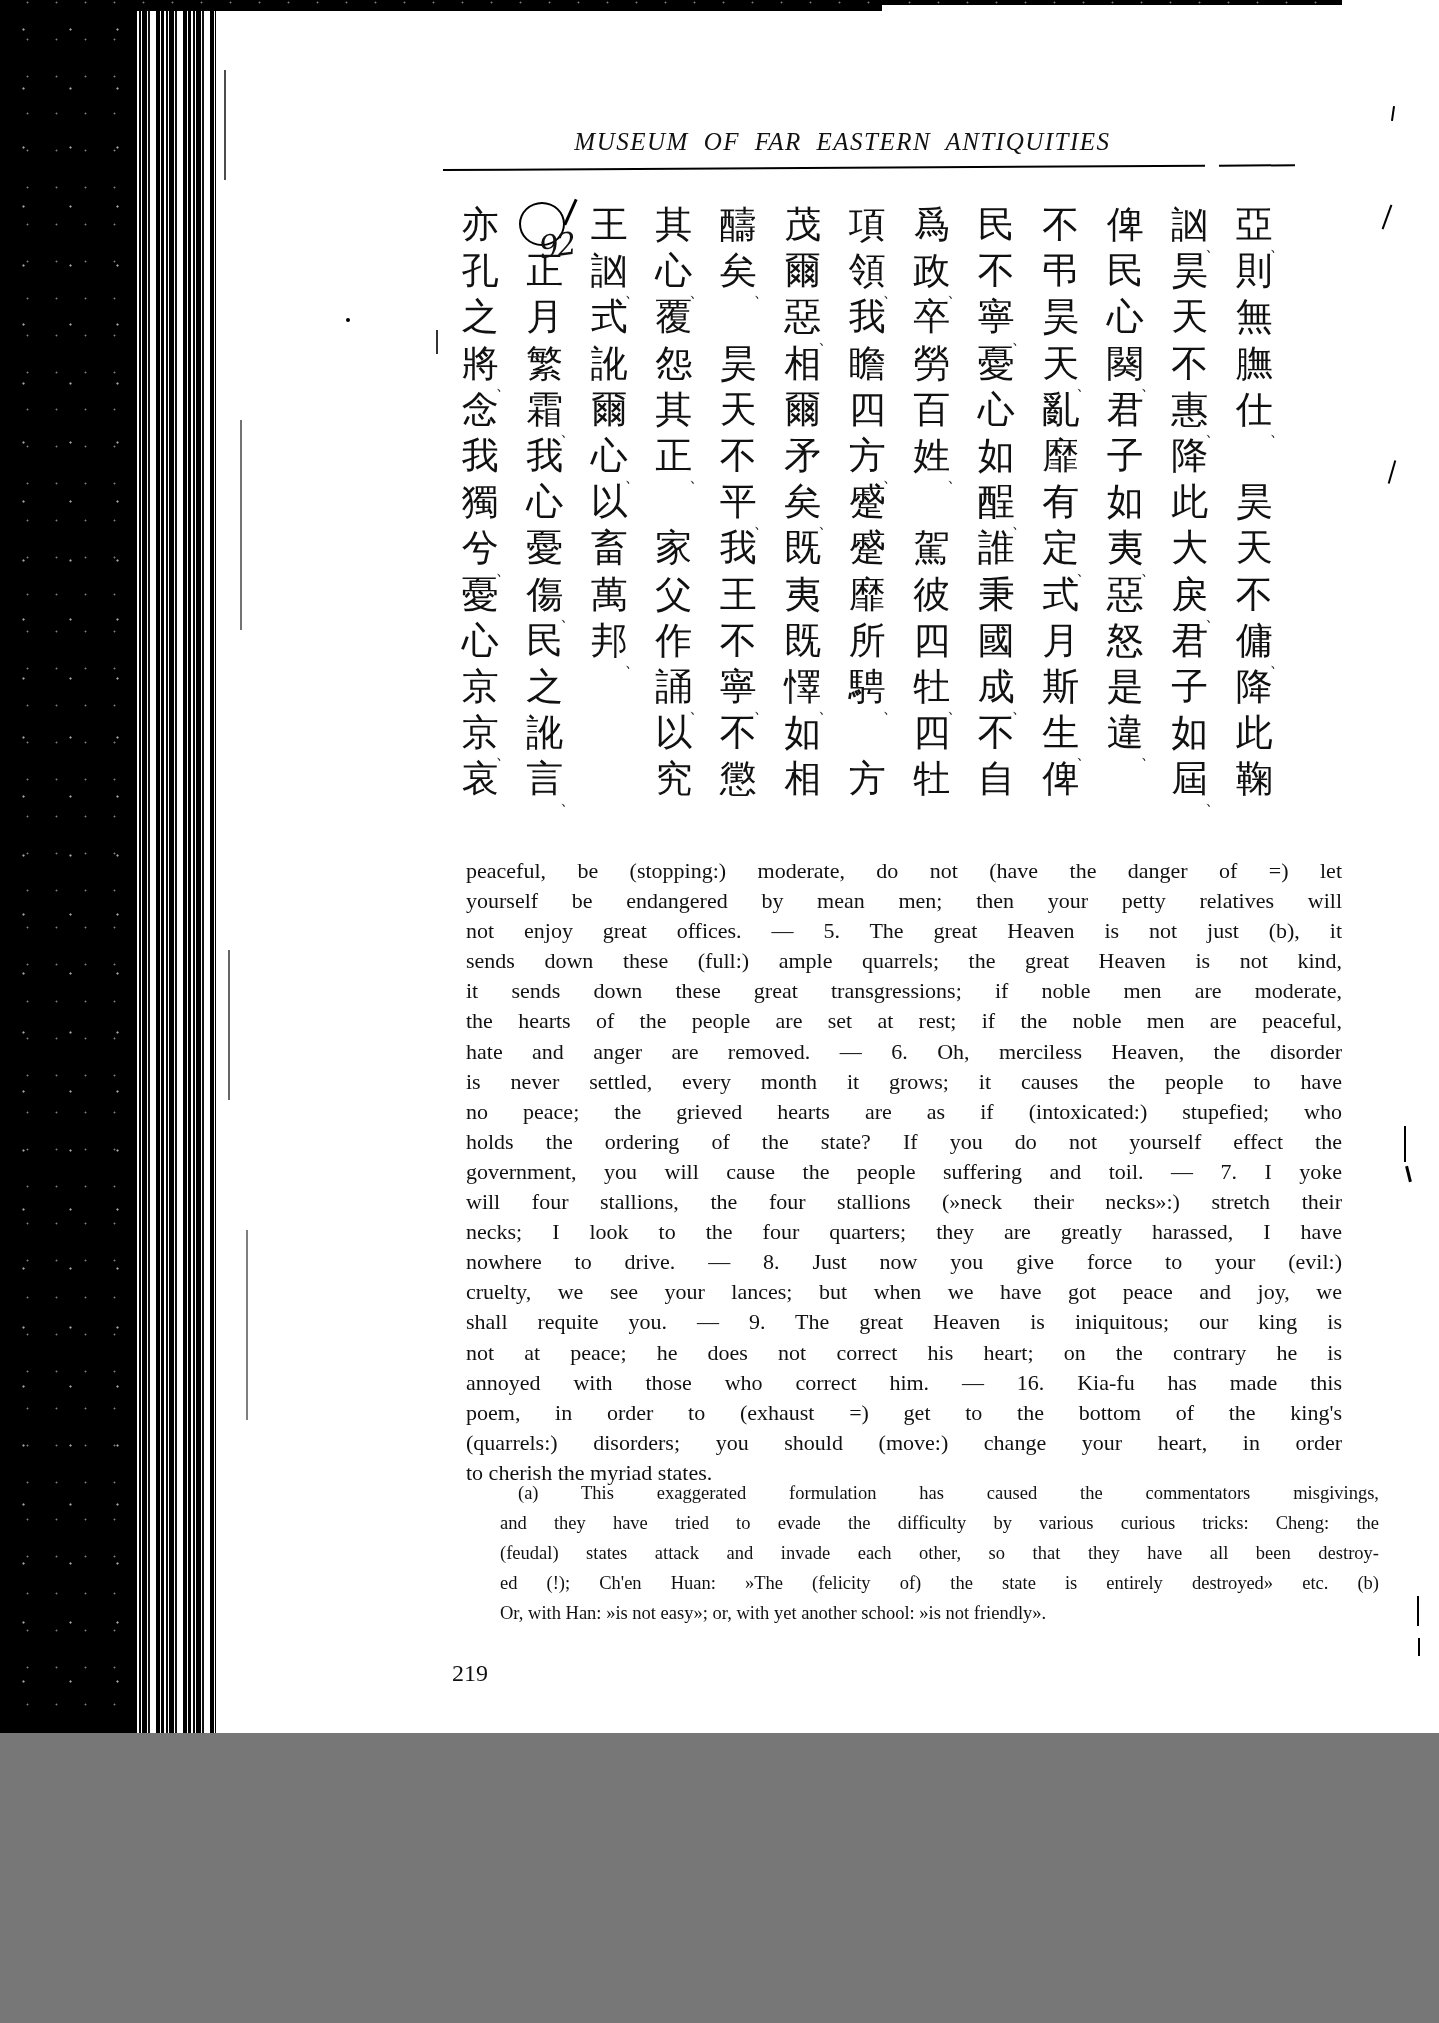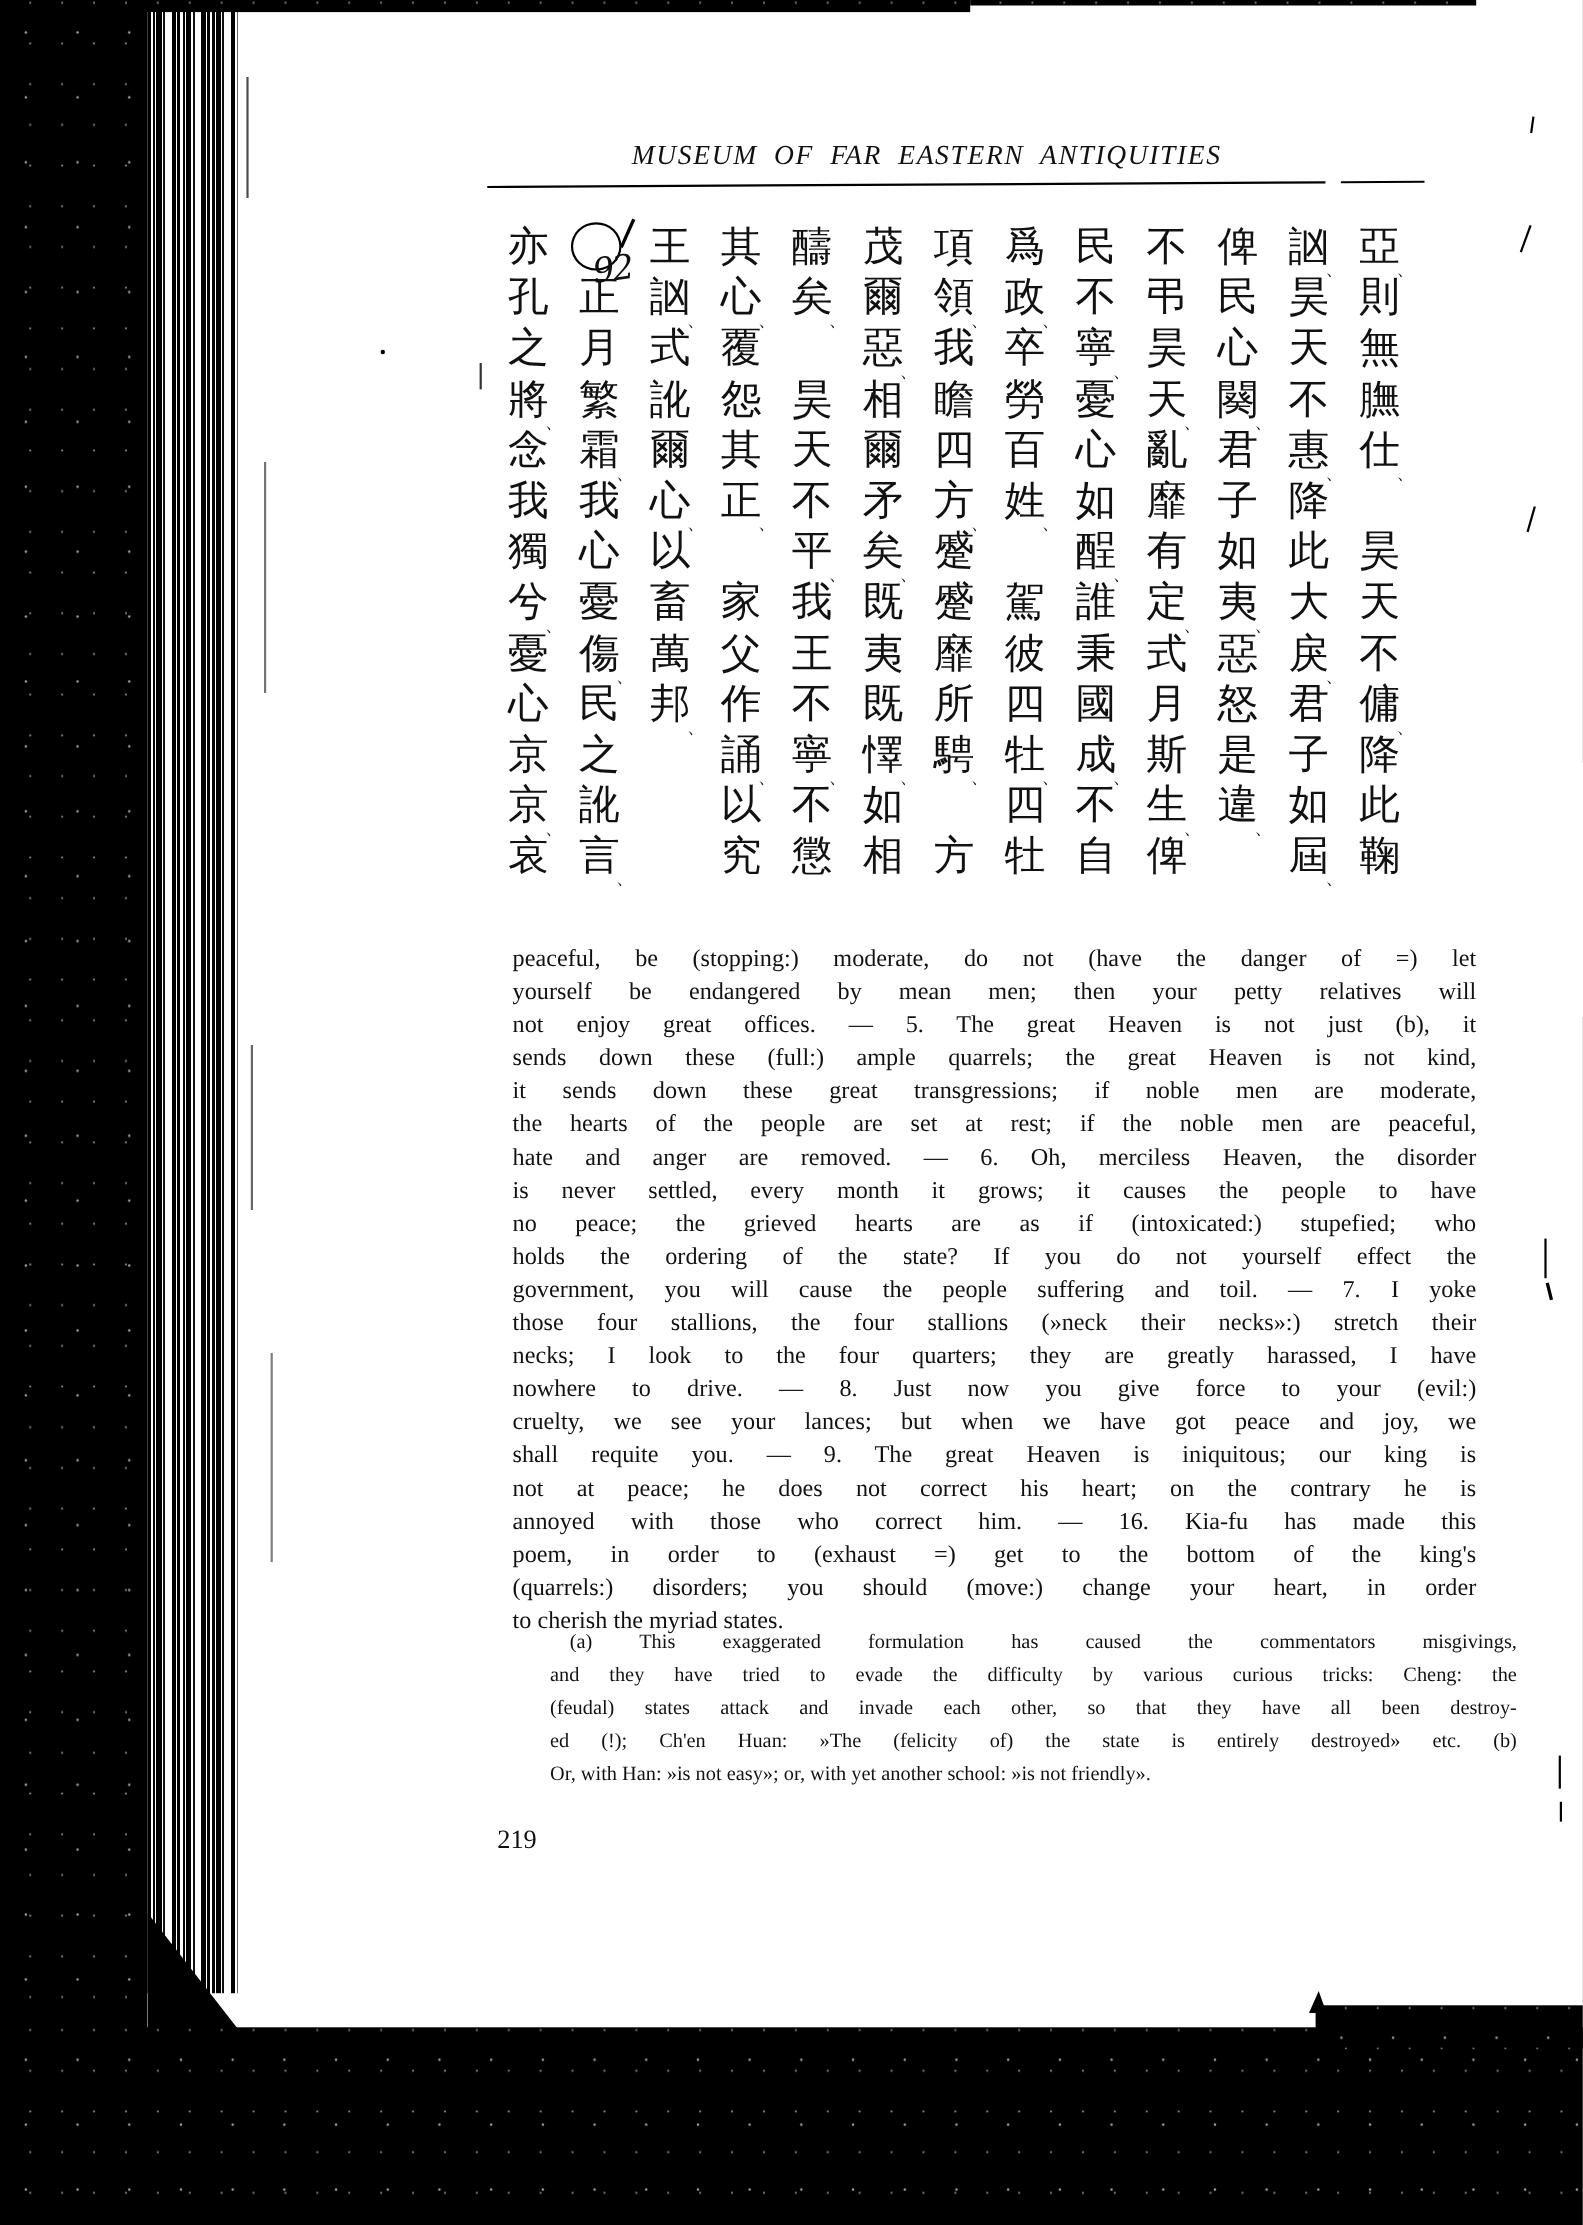--- a/index.html
+++ b/index.html
@@ -1,16 +1,16 @@
 <!DOCTYPE html>
 <html><head>
 <meta charset="utf-8">
 <style>
   html,body{margin:0;padding:0;background:#777;}
-  #page{position:relative;width:1439px;height:2023px;background:#ffffff;overflow:hidden;
+  #page{position:relative;width:1439px;height:1733px;background:#ffffff;overflow:hidden;
         font-family:"Liberation Serif",serif;color:#111;}
   .abs{position:absolute;}
   
   .black{background:#000;
     background-image:radial-gradient(circle,rgba(255,255,255,.65) .7px,transparent 1.5px),
                      radial-gradient(circle,rgba(255,255,255,.5) .6px,transparent 1.3px);
     background-size:47px 59px,29px 37px;background-position:0 0,13px 21px;}
   #band-left{left:0;top:0;width:134px;height:2023px;}
   #edge-streaks{left:134px;top:6px;width:82px;height:1806px;
     background:repeating-linear-gradient(90deg,#000 0 3px,#fff 3px 5px,#050505 5px 7px,#fff 7px 8px,#000 8px 13px,#fff 13px 14px,#111 14px 16px,#fff 16px 22px,#000 22px 26px,#fff 26px 27px);}
@@ -287,21 +287,21 @@
       <div class="tline">yourself be endangered by mean men; then your petty relatives will</div>
       <div class="tline">not enjoy great offices. — 5. The great Heaven is not just (b), it</div>
       <div class="tline">sends down these (full:) ample quarrels; the great Heaven is not kind,</div>
       <div class="tline">it sends down these great transgressions; if noble men are moderate,</div>
       <div class="tline">the hearts of the people are set at rest; if the noble men are peaceful,</div>
       <div class="tline">hate and anger are removed. — 6. Oh, merciless Heaven, the disorder</div>
       <div class="tline">is never settled, every month it grows; it causes the people to have</div>
       <div class="tline">no peace; the grieved hearts are as if (intoxicated:) stupefied; who</div>
       <div class="tline">holds the ordering of the state? If you do not yourself effect the</div>
       <div class="tline">government, you will cause the people suffering and toil. — 7. I yoke</div>
-      <div class="tline">those four stallions, the four stallions (»neck their necks»:) stretch their</div>
+      <div class="tline">will four stallions, the four stallions (»neck their necks»:) stretch their</div>
       <div class="tline">necks; I look to the four quarters; they are greatly harassed, I have</div>
       <div class="tline">nowhere to drive. — 8. Just now you give force to your (evil:)</div>
       <div class="tline">cruelty, we see your lances; but when we have got peace and joy, we</div>
       <div class="tline">shall requite you. — 9. The great Heaven is iniquitous; our king is</div>
       <div class="tline">not at peace; he does not correct his heart; on the contrary he is</div>
       <div class="tline">annoyed with those who correct him. — 16. Kia-fu has made this</div>
       <div class="tline">poem, in order to (exhaust =) get to the bottom of the king's</div>
       <div class="tline">(quarrels:) disorders; you should (move:) change your heart, in order</div>
       <div class="tline last">to cherish the myriad states.</div>
     </div>

